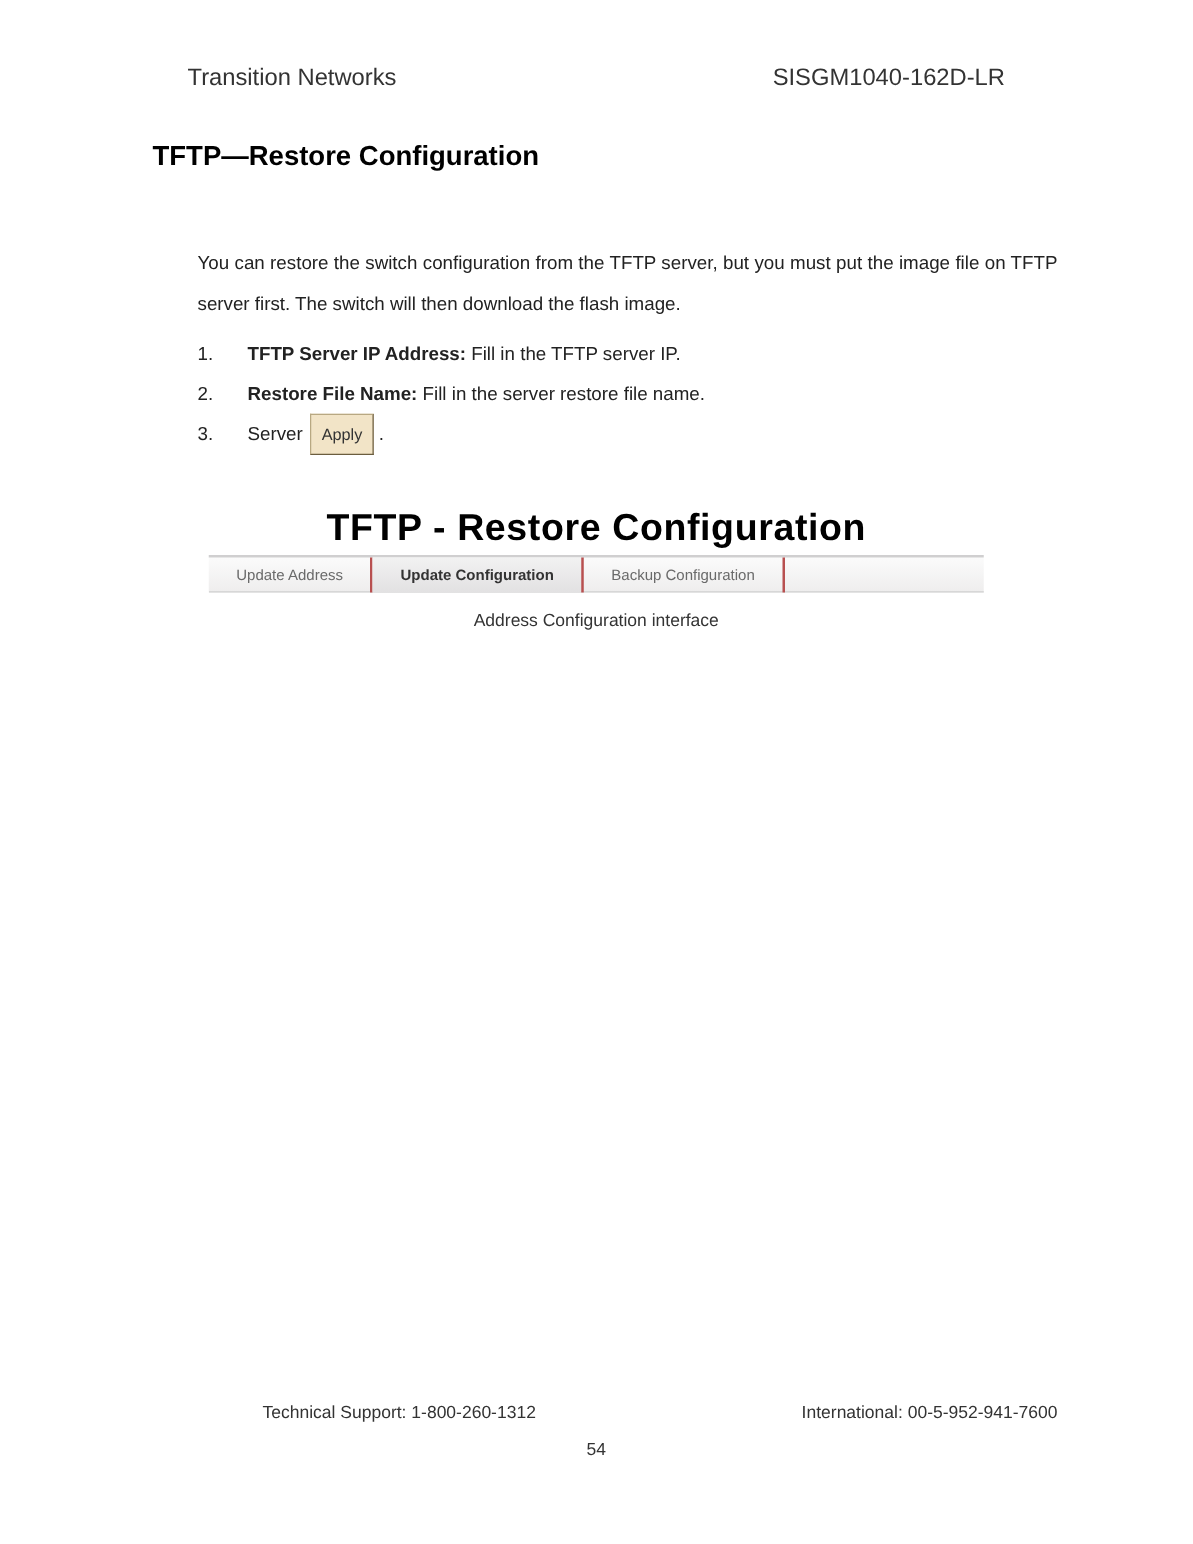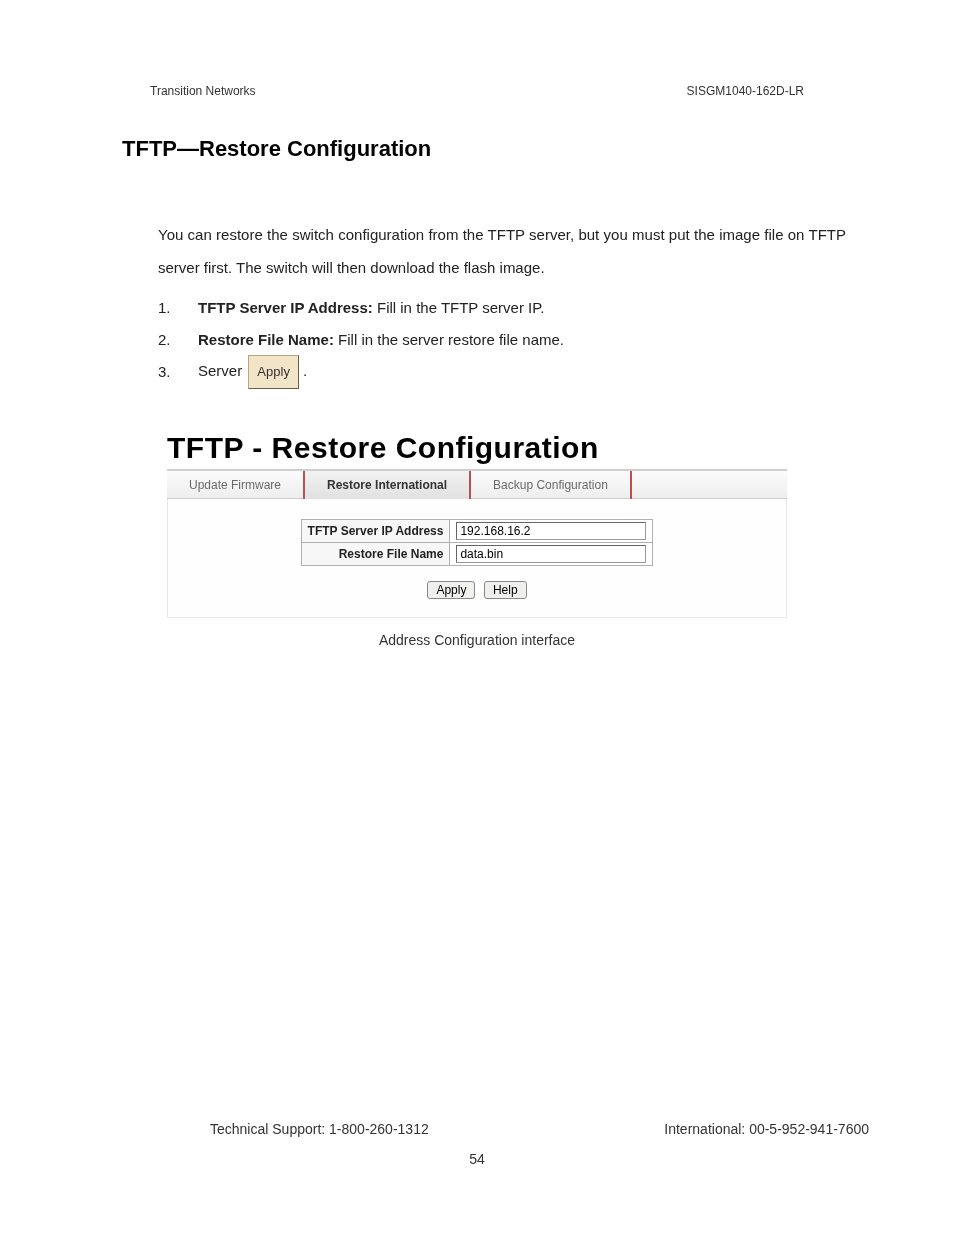--- a/index.html
+++ b/index.html
@@ -11,22 +11,22 @@
       font-family: Arial, Helvetica, sans-serif;
       background: #ffffff;
       width: 954px;
       height: 1235px;
       position: relative;
       color: #000;
     }
     .header-row {
       display: flex;
       justify-content: space-between;
-      padding: 84px 150px 0 150px;
-      font-size: 12px;
+      padding: 52px 150px 0 150px;
+      font-size: 19px;
       color: #333;
     }
     .section-title {
       font-size: 22px;
       font-weight: bold;
       padding: 38px 0 0 122px;
       color: #000;
     }
     .body-text {
       padding: 56px 108px 0 158px;
@@ -68,21 +68,21 @@
       margin-left: 2px;
     }
     .screenshot-wrap {
       margin: 42px auto 0 auto;
       width: 620px;
     }
     .screenshot-title {
       font-family: Arial, sans-serif;
       font-size: 30px;
       font-weight: bold;
-      text-align: left;
+      text-align: center;
       color: #000;
       letter-spacing: 0.5px;
       padding-bottom: 4px;
     }
     .tabs-row {
       display: flex;
       border-top: 2px solid #d0cfd0;
       background: linear-gradient(#fbfbfb, #eeeded);
       height: 30px;
       box-shadow: inset 0 -1px 0 #d0cfd0;
@@ -157,21 +157,21 @@
       color: #333;
       margin-top: 14px;
     }
     .footer-row {
       position: absolute;
       bottom: 98px;
       left: 0;
       right: 0;
       display: flex;
       justify-content: space-between;
-      padding: 0 85px 0 210px;
+      padding: 0 108px 0 210px;
       font-size: 14px;
       color: #333;
     }
     .page-num {
       position: absolute;
       bottom: 68px;
       left: 0;
       right: 0;
       text-align: center;
       font-size: 14px;
@@ -208,47 +208,25 @@
     <span class="ol-content">
       <span>Server </span><span class="inline-button">Apply</span><span> .</span>
     </span>
   </div>
 </div>
 
 <div class="screenshot-wrap">
   <div class="screenshot-title">TFTP - Restore Configuration</div>
 
   <div class="tabs-row">
-    <div class="tab">Update Firmware</div>
-    <div class="tab active">Restore International</div>
+    <div class="tab">Update Address</div>
+    <div class="tab active">Update Configuration</div>
     <div class="tab">Backup Configuration</div>
   </div>
 
-  <div class="form-area">
-    <table class="form-table">
-      <tbody>
-          <tr>
-        <td class="label-cell">TFTP Server IP Address</td>
-        <td class="input-cell">
-          <input type="text" value="192.168.16.2" style="">
-        </td>
-      </tr>
-      <tr>
-        <td class="label-cell">Restore File Name</td>
-        <td class="input-cell">
-          <input type="text" value="data.bin" style="">
-        </td>
-      </tr>
-    </tbody>
-      </table>
-    <div class="btn-row">
-      <button class="small-btn">Apply</button>
-      <button class="small-btn">Help</button>
-    </div>
-  </div>
 
   <div class="caption">Address Configuration interface</div>
 </div>
 
 <div class="footer-row">
   <span>Technical Support: 1-800-260-1312</span>
   <span>International: 00-5-952-941-7600</span>
 </div>
 <div class="page-num">54</div>
 

